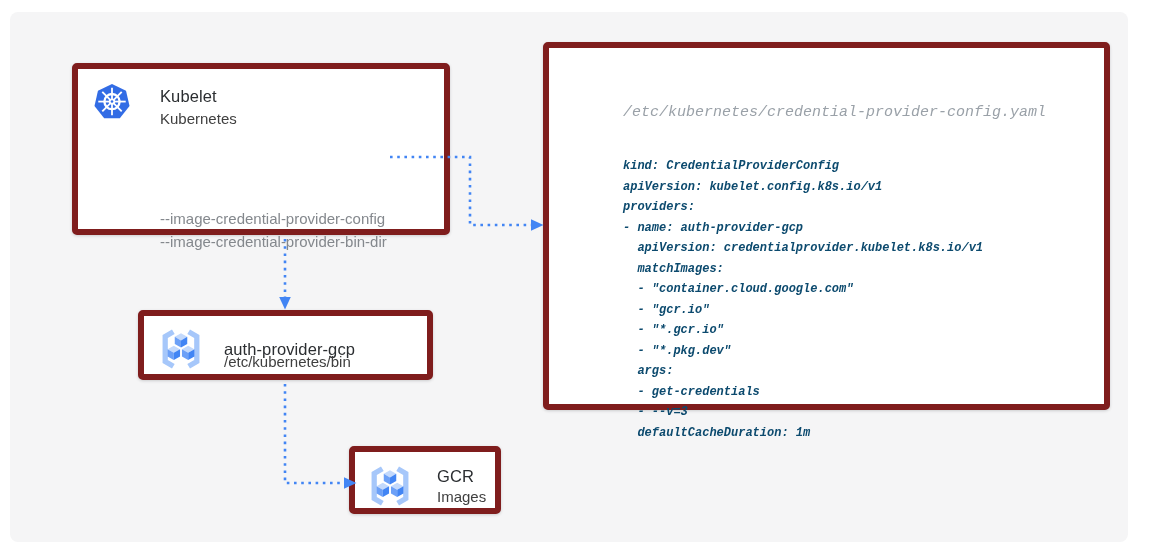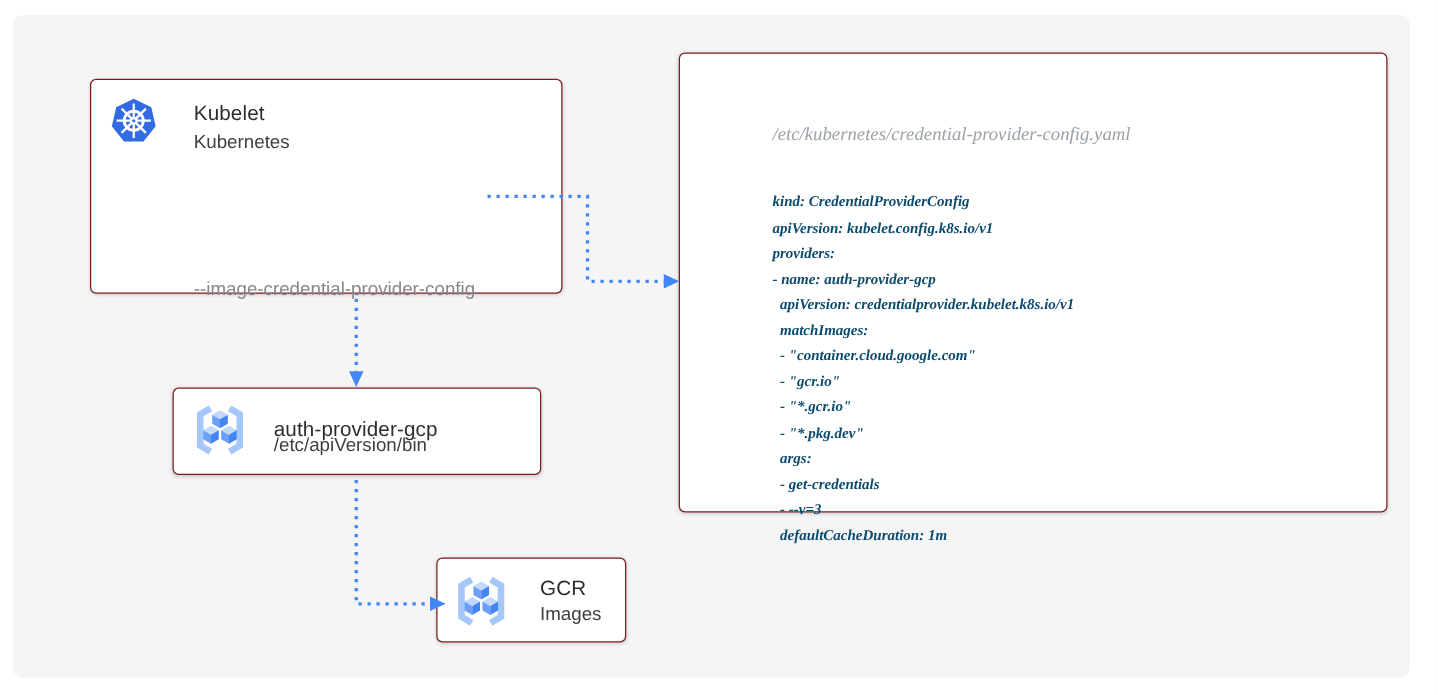--- a/index.html
+++ b/index.html
@@ -1,27 +1,27 @@
 <!DOCTYPE html>
 <html style="--accent-blue: #4285f4; --k8s-blue: #326ce5; --gcr-bracket: #a6c7fa; --cube-top: #c3d9fc; --cube-left: #6ca0f7; --cube-right: #4285f4; --panel-bg: #f5f5f6;"><head>
 <meta charset="utf-8">
 <style>
   html,body{margin:0;padding:0;background:#ffffff;}
   body{width:1150px;height:556px;position:relative;font-family:"Liberation Sans",sans-serif;overflow:hidden;}
   .panel{position:absolute;left:10px;top:12px;width:1118px;height:530px;background:var(--panel-bg,#f5f5f6);border-radius:8px;}
-  .card{position:absolute;background:#ffffff;border:1px solid #7f1d1d;border-radius:5px;box-shadow:0 1px 3px rgba(60,64,67,.22);box-sizing:border-box;}
+  .card{position:absolute;background:#ffffff;border:6px solid #7f1d1d;border-radius:5px;box-shadow:0 1px 3px rgba(60,64,67,.22);box-sizing:border-box;}
   .card-kubelet{left:72px;top:63px;width:378px;height:172px;}
   .card-auth{left:138px;top:310px;width:295px;height:70px;}
   .card-gcr{left:349px;top:446px;width:152px;height:68px;}
   .card-yaml{left:543px;top:42px;width:567px;height:368px;}
   .icon-abs{position:absolute;}
   .card-title{position:absolute;font-size:16.5px;color:#2b2e31;letter-spacing:.1px;white-space:nowrap;}
   .card-sub{position:absolute;font-size:15px;color:#404040;white-space:nowrap;}
-  .flags{position:absolute;left:82px;top:156px;font-size:15px;color:#84888d;line-height:23px;white-space:nowrap;}
-  .code{position:absolute;left:74px;font-family:Liberation Serif, serif;font-style:italic;margin:0;white-space:pre;}
+  .flags{position:absolute;left:82px;top:138px;font-size:15px;color:#84888d;line-height:23px;white-space:nowrap;}
+  .code{position:absolute;left:74px;font-family:Liberation Mono, monospace;font-style:italic;margin:0;white-space:pre;}
   .code-head{top:55px;font-size:15px;line-height:20.5px;color:#9aa1a8;font-weight:normal;}
   .code-body{top:108px;font-size:12px;line-height:20.5px;color:#0c4a6e;font-weight:bold;}
   svg.overlay{position:absolute;left:0;top:0;pointer-events:none;}
   .conn{fill:none;stroke:var(--accent-blue,#4285f4);stroke-width:2.6;stroke-dasharray:2.6 4.6;}
   .conn-head{fill:var(--accent-blue,#4285f4);stroke:none;}
 </style>
 </head>
 <body>
 
 <div class="panel"></div>
@@ -36,20 +36,21 @@
       <line x1="8.8" y1="8.4" x2="27.2" y2="26.8"></line>
       <line x1="27.2" y1="8.4" x2="8.8" y2="26.8"></line>
     </g>
     <circle cx="18" cy="17.6" r="3" fill="#ffffff"></circle>
     <circle cx="18" cy="17.6" r="1.2" fill="var(--k8s-blue,#326ce5)"></circle>
   </svg>
   <div class="card-title" style="left:82px;top:18px">Kubelet</div>
   <div class="card-sub" style="left:82px;top:41px">Kubernetes</div>
   <div class="flags">
     <div>--image-credential-provider-config</div>
+    <div>--image-credential-provider-bin-dir</div>
   </div>
 </div>
 
 <div class="card card-auth">
   <svg class="icon-abs" style="left:14px;top:10px" width="46" height="46" viewBox="0 0 48 48">
     <path d="M16,6 L7.5,11 L7.5,37 L16,42" fill="none" stroke="var(--gcr-bracket,#a6c7fa)" stroke-width="5.5"></path>
     <path d="M32,6 L40.5,11 L40.5,37 L32,42" fill="none" stroke="var(--gcr-bracket,#a6c7fa)" stroke-width="5.5"></path>
     <g>
       <polygon points="24,7.5 30.5,11.25 24,15 17.5,11.25" fill="var(--cube-top,#c3d9fc)"></polygon>
       <polygon points="17.5,11.25 24,15 24,22.5 17.5,18.75" fill="var(--cube-left,#6ca0f7)"></polygon>
@@ -60,21 +61,21 @@
       <polygon points="10,24.25 16.5,28 16.5,35.5 10,31.75" fill="var(--cube-left,#6ca0f7)"></polygon>
       <polygon points="16.5,28 23,24.25 23,31.75 16.5,35.5" fill="var(--cube-right,#4285f4)"></polygon>
     </g>
     <g>
       <polygon points="31.5,20.5 38,24.25 31.5,28 25,24.25" fill="var(--cube-top,#c3d9fc)"></polygon>
       <polygon points="25,24.25 31.5,28 31.5,35.5 25,31.75" fill="var(--cube-left,#6ca0f7)"></polygon>
       <polygon points="31.5,28 38,24.25 38,31.75 31.5,35.5" fill="var(--cube-right,#4285f4)"></polygon>
     </g>
   </svg>
   <div class="card-title" style="left:80px;top:24px">auth-provider-gcp</div>
-  <div class="card-sub" style="left:80px;top:37px">/etc/apiVersion/bin</div>
+  <div class="card-sub" style="left:80px;top:37px">/etc/kubernetes/bin</div>
 </div>
 
 <div class="card card-gcr">
   <svg class="icon-abs" style="left:12px;top:11px" width="46" height="46" viewBox="0 0 48 48">
     <path d="M16,6 L7.5,11 L7.5,37 L16,42" fill="none" stroke="var(--gcr-bracket,#a6c7fa)" stroke-width="5.5"></path>
     <path d="M32,6 L40.5,11 L40.5,37 L32,42" fill="none" stroke="var(--gcr-bracket,#a6c7fa)" stroke-width="5.5"></path>
     <g>
       <polygon points="24,7.5 30.5,11.25 24,15 17.5,11.25" fill="var(--cube-top,#c3d9fc)"></polygon>
       <polygon points="17.5,11.25 24,15 24,22.5 17.5,18.75" fill="var(--cube-left,#6ca0f7)"></polygon>
       <polygon points="24,15 30.5,11.25 30.5,18.75 24,22.5" fill="var(--cube-right,#4285f4)"></polygon>

